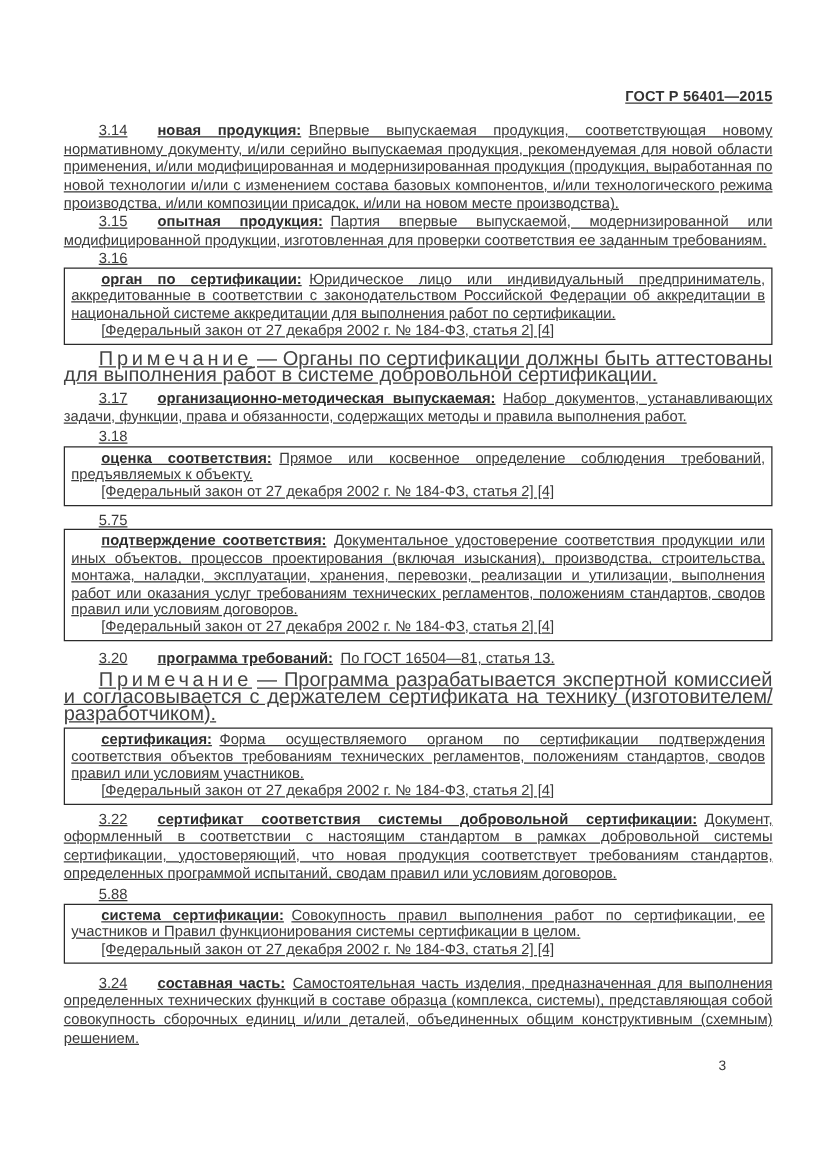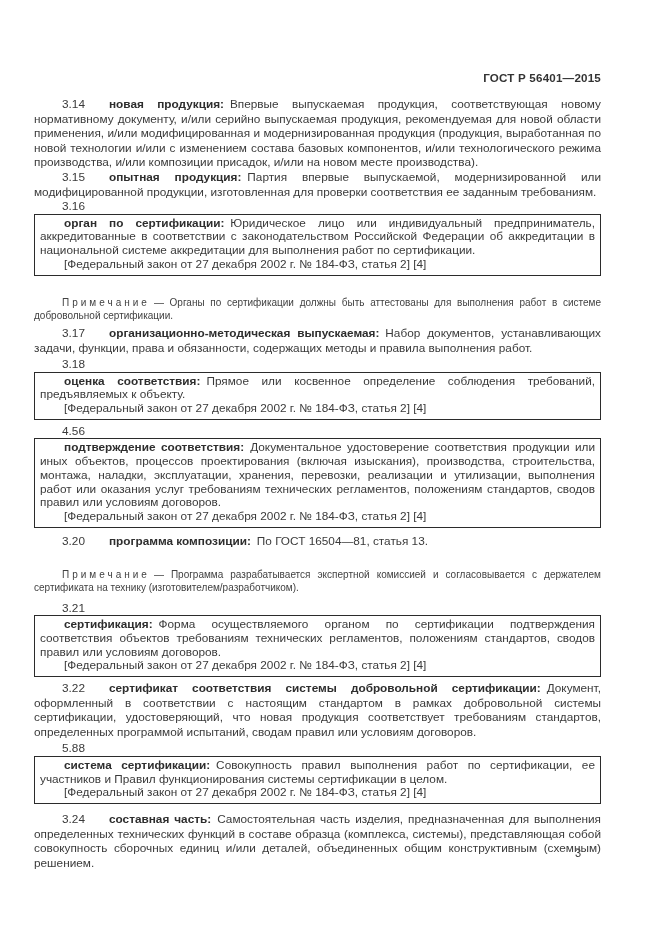--- a/index.html
+++ b/index.html
@@ -7,23 +7,24 @@
     position: relative;
     width: 661px;
     height: 936px;
     background: #ffffff;
     font-family: "Liberation Sans", sans-serif;
     color: #383838;
     overflow: hidden;
   }
   .content {
     position: absolute;
-    left: 34px;
+    left: 51px;
     top: 0;
     width: 567px;
+    text-decoration: underline;
   }
   .doc-header {
     margin: 71px 0 13px 0;
     text-align: right;
     font-size: 11.6px;
     font-weight: bold;
     color: #333333;
     letter-spacing: 0.2px;
   }
   p {
@@ -40,23 +41,23 @@
   .box {
     border: 1.5px solid #2b2b2b;
     margin: 0;
     padding: 2px 5px 3px 5px;
   }
   .box p {
     line-height: 13.7px;
     text-indent: 24px;
   }
   .note {
-    font-size: 10px;
+    font-size: 16px;
     line-height: 13.2px;
-    margin: 20px 0 4px 0;
+    margin: 5px 0 4px 0;
     color: #424242;
   }
   .note-label { letter-spacing: 3px; margin-right: 4px; }
   .mt2 { margin-top: 2px; }
   .mt4 { margin-top: 4px; }
   .mt6 { margin-top: 6px; }
   .mt8 { margin-top: 8px; }
   .page-number {
     position: absolute;
     left: 47px;
@@ -92,35 +93,34 @@
 
     <p><span class="num">3.17</span><span class="term">организационно-методическая выпускаемая:</span><span>Набор документов, устанавливающих задачи, функции, права и обязанности, содержащих методы и правила выполнения работ.</span></p>
 
     <p class="numline mt2"><span class="num">3.18</span></p>
 
     <div class="box">
       <p><span class="term">оценка соответствия:</span><span>Прямое или косвенное определение соблюдения требований, предъявляемых к объекту.</span></p>
       <p class="cite">[Федеральный закон от 27 декабря 2002 г. № 184-ФЗ, статья 2] [4]</p>
     </div>
 
-    <p class="numline mt4"><span class="num">4.56</span></p>
+    <p class="numline mt4"><span class="num">5.75</span></p>
 
     <div class="box">
       <p><span class="term">подтверждение соответствия:</span><span>Документальное удостоверение соответствия продукции или иных объектов, процессов проектирования (включая изыскания), производства, строительства, монтажа, наладки, эксплуатации, хранения, перевозки, реализации и утилизации, выполнения работ или оказания услуг требованиям технических регламентов, положениям стандартов, сводов правил или условиям договоров.</span></p>
       <p class="cite">[Федеральный закон от 27 декабря 2002 г. № 184-ФЗ, статья 2] [4]</p>
     </div>
 
-    <p class="mt6"><span class="num">3.20</span><span class="term">программа композиции:</span><span>По ГОСТ 16504—81, статья 13.</span></p>
+    <p class="mt6"><span class="num">3.20</span><span class="term">программа требований:</span><span>По ГОСТ 16504—81, статья 13.</span></p>
 
     <p class="note"><span class="note-label">Примечание</span><span>— Программа разрабатывается экспертной комиссией и согласовывается с держателем сертификата на технику (изготовителем/разработчиком).</span></p>
 
-    <p class="numline mt6"><span class="num">3.21</span></p>
 
     <div class="box">
-      <p><span class="term">сертификация:</span><span>Форма осуществляемого органом по сертификации подтверждения соответствия объектов требованиям технических регламентов, положениям стандартов, сводов правил или условиям договоров.</span></p>
+      <p><span class="term">сертификация:</span><span>Форма осуществляемого органом по сертификации подтверждения соответствия объектов требованиям технических регламентов, положениям стандартов, сводов правил или условиям участников.</span></p>
       <p class="cite">[Федеральный закон от 27 декабря 2002 г. № 184-ФЗ, статья 2] [4]</p>
     </div>
 
     <p class="mt4"><span class="num">3.22</span><span class="term">сертификат соответствия системы добровольной сертификации:</span><span>Документ, оформленный в соответствии с настоящим стандартом в рамках добровольной системы сертификации, удостоверяющий, что новая продукция соответствует требованиям стандартов, определенных программой испытаний, сводам правил или условиям договоров.</span></p>
 
 
     <p class="numline mt2"><span class="num">5.88</span></p>
 
     <div class="box">
       <p><span class="term">система сертификации:</span><span>Совокупность правил выполнения работ по сертификации, ее участников и Правил функционирования системы сертификации в целом.</span></p>

